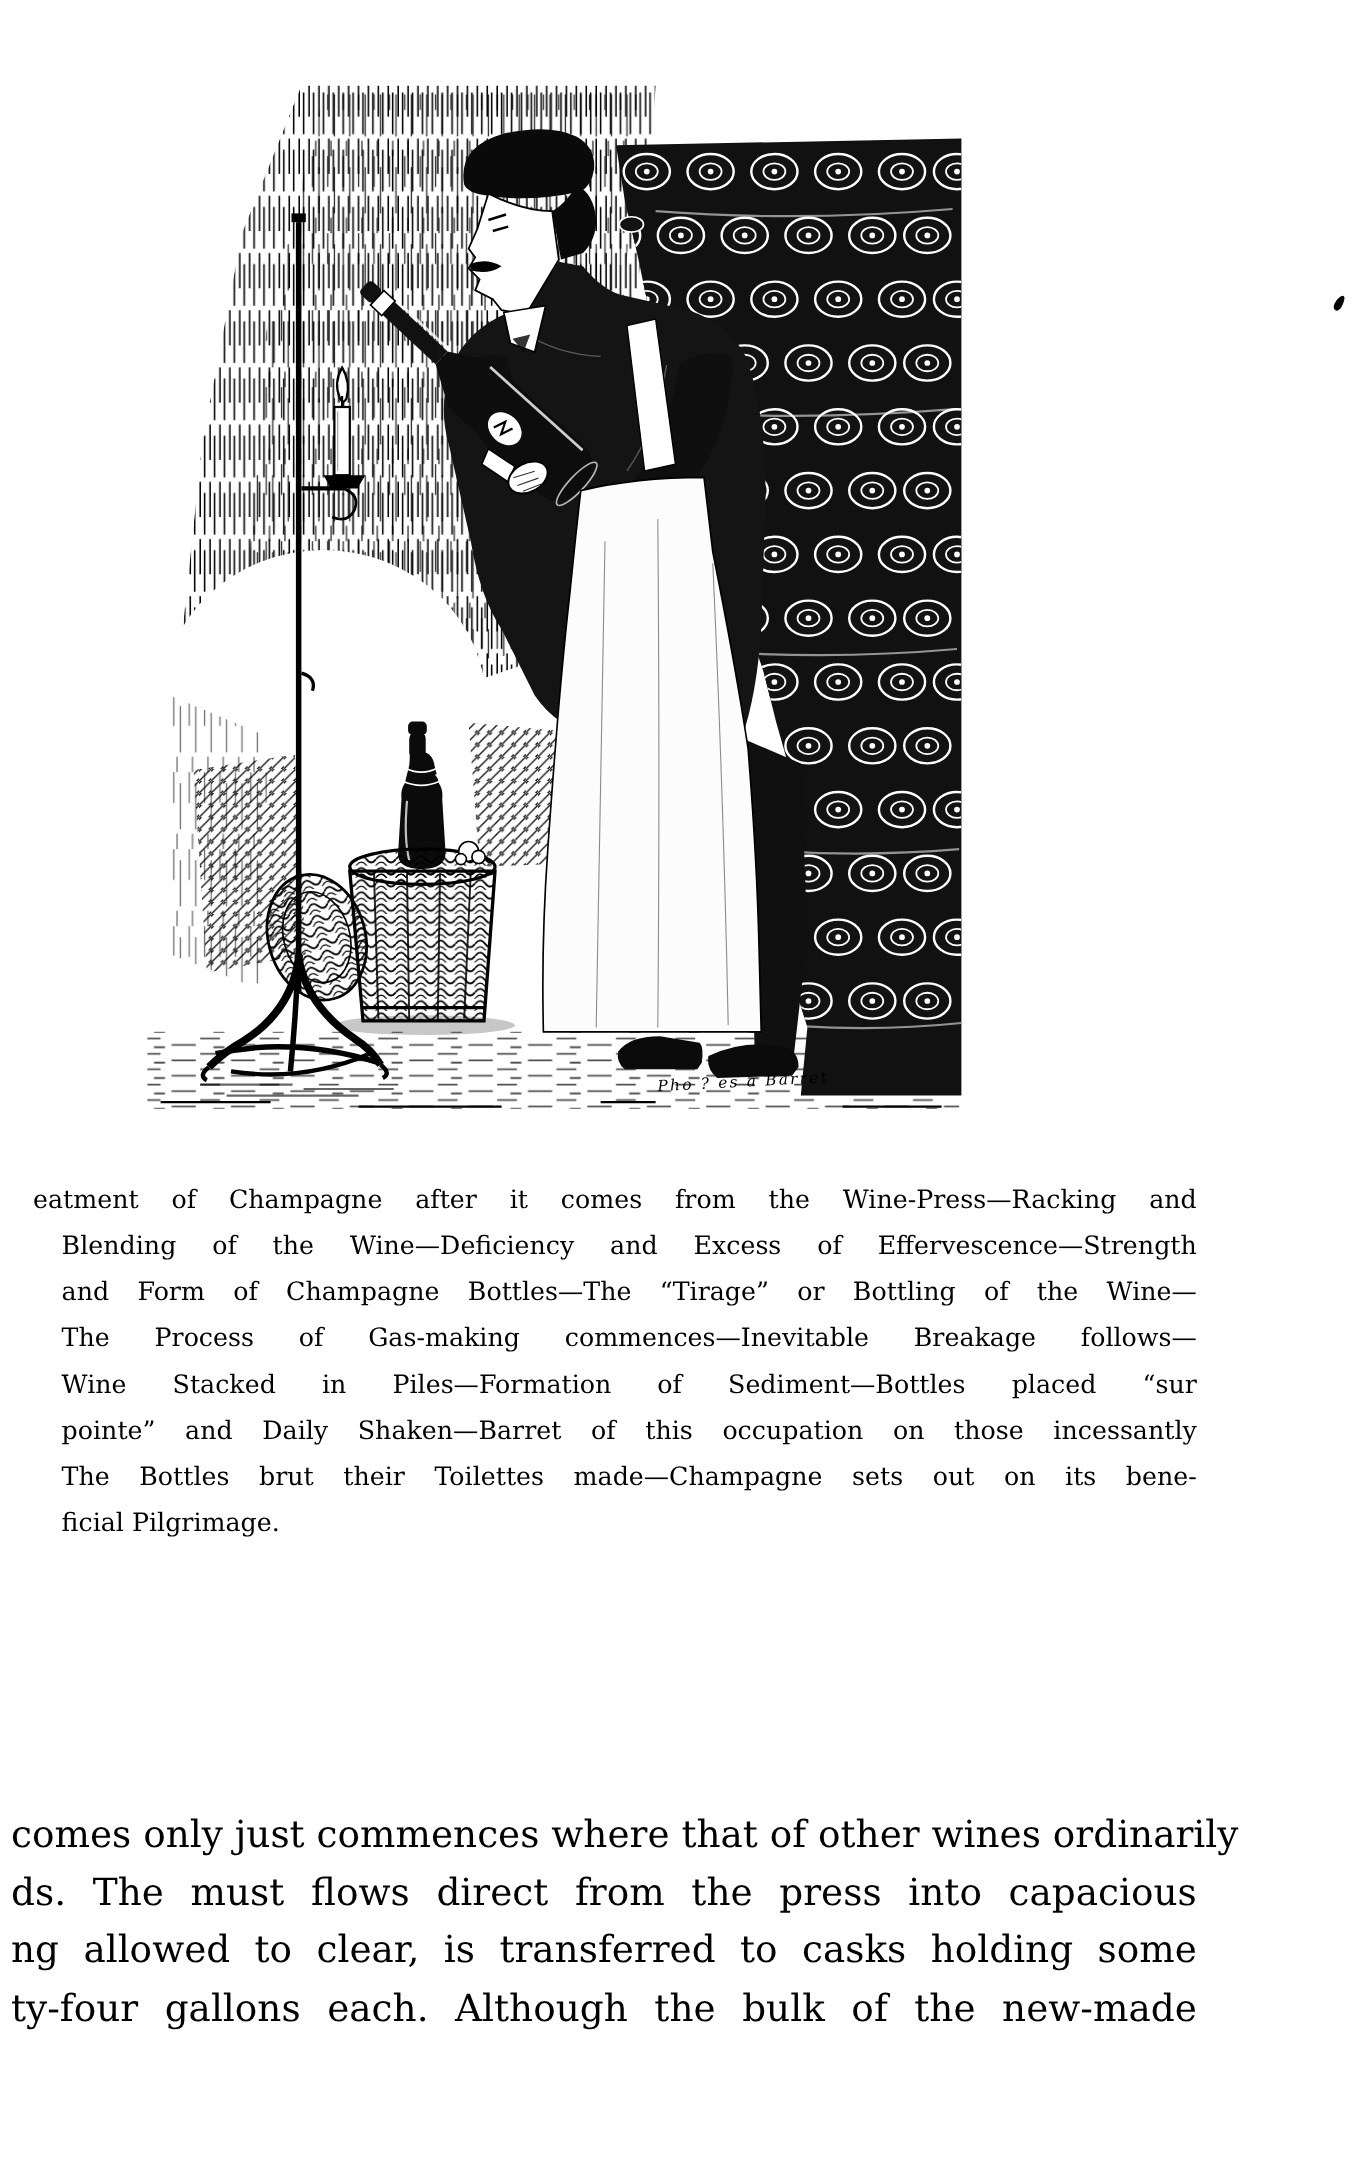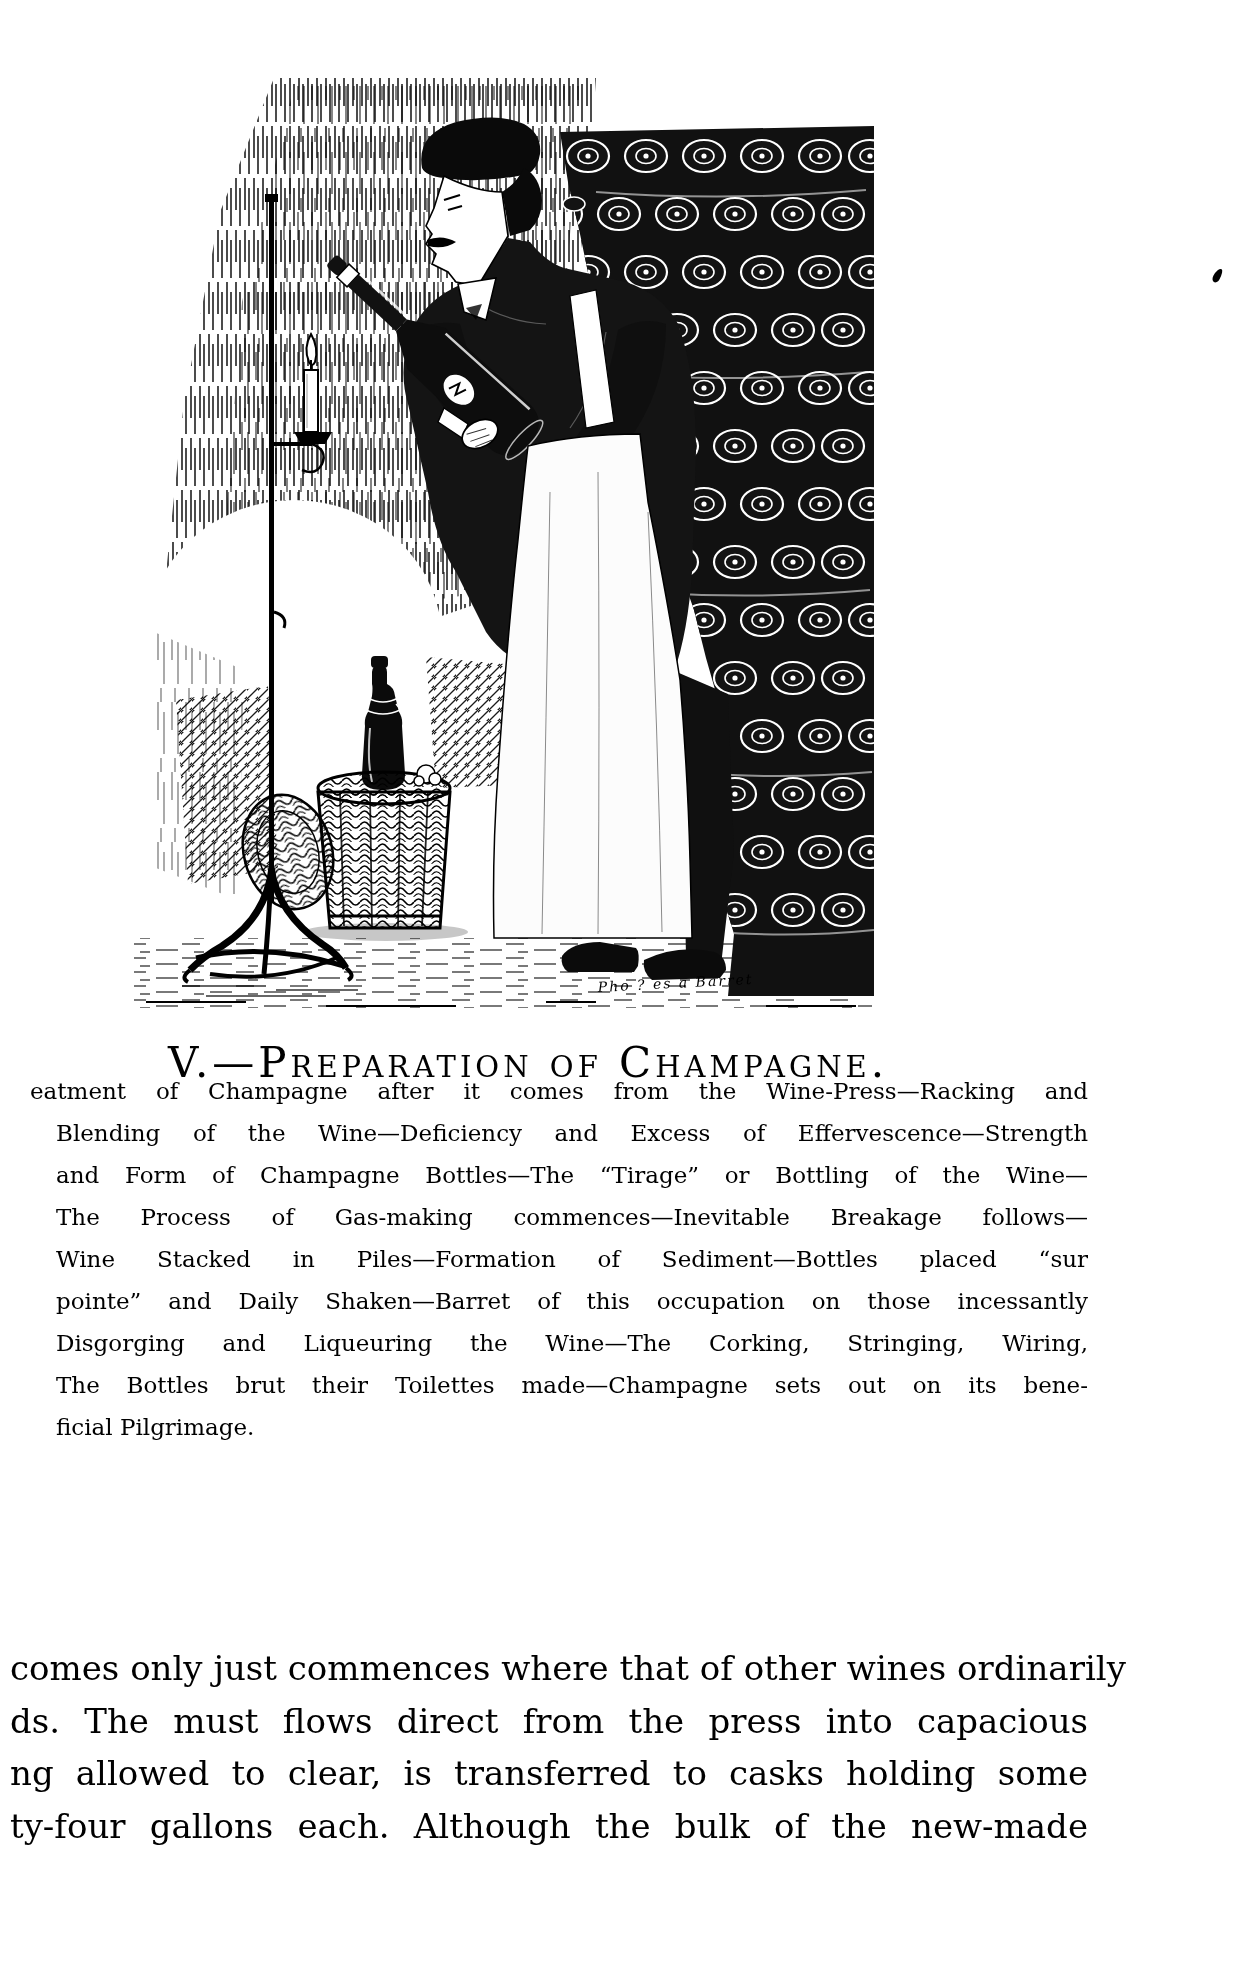--- a/index.html
+++ b/index.html
@@ -199,30 +199,28 @@
       </g>
 
       <path d="M20,930 H120 M200,934 H330 M420,930 H470 M640,934 H730" stroke="#000" stroke-width="2"></path>
 
       <text x="472" y="920" font-size="14" font-style="italic" letter-spacing="2" transform="rotate(-3 472 920)" fill="#000">Pho ? es a Barret</text>
     </svg>
   </figure>
 
   <div class="speck"></div>
 
-  <h2 class="caption">V.—Preparation of Champagne.</h2>
 
   <div class="summary">
     <div class="line first">eatment of Champagne after it comes from the Wine-Press—Racking and</div>
     <div class="line">Blending of the Wine—Deficiency and Excess of Effervescence—Strength</div>
     <div class="line">and Form of Champagne Bottles—The “Tirage” or Bottling of the Wine—</div>
     <div class="line">The Process of Gas-making commences—Inevitable Breakage follows—</div>
     <div class="line">Wine Stacked in Piles—Formation of Sediment—Bottles placed “sur</div>
     <div class="line">pointe” and Daily Shaken—Barret of this occupation on those incessantly</div>
-    <div class="line">Disgorging and Liqueuring the Wine—The Corking, Stringing, Wiring,</div>
     <div class="line">The Bottles brut their Toilettes made—Champagne sets out on its bene-</div>
     <div class="line last">ficial Pilgrimage.</div>
   </div>
 
   <div class="body-text">
     <div class="line">comes only just commences where that of other wines ordinarily</div>
     <div class="line">ds.  The must flows direct from the press into capacious</div>
     <div class="line">ng allowed to clear, is transferred to casks holding some</div>
     <div class="line">ty-four gallons each.  Although the bulk of the new-made</div>
   </div>

